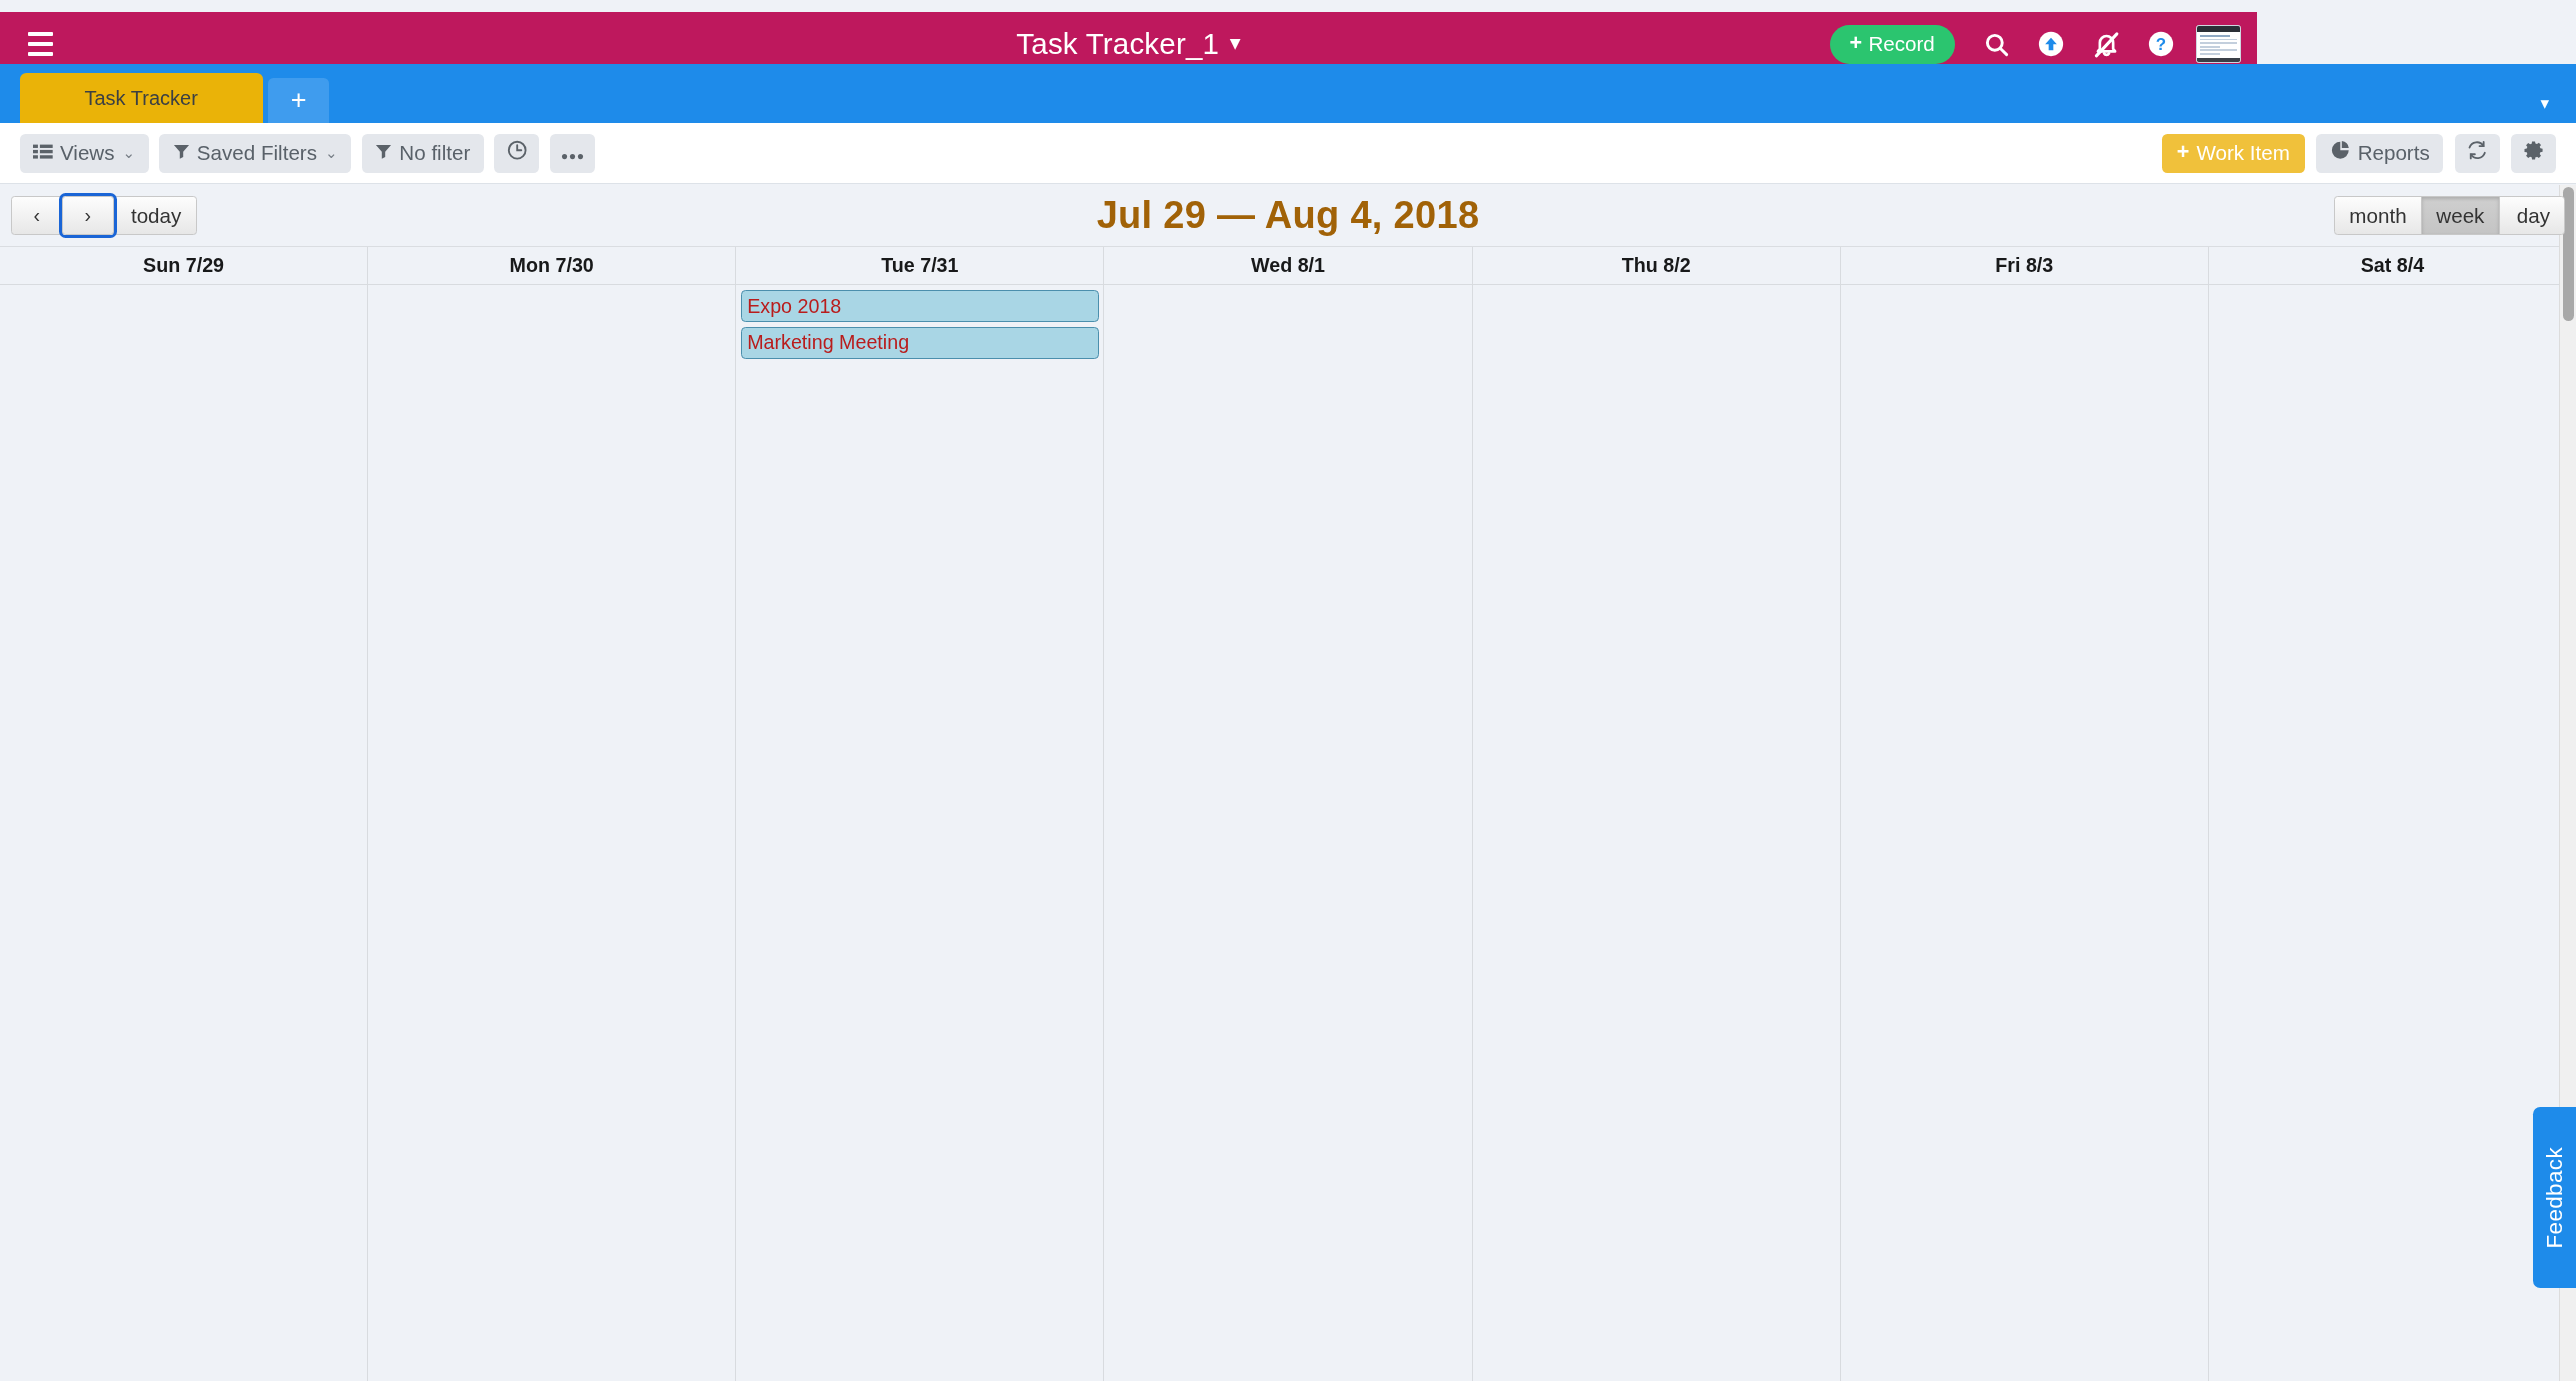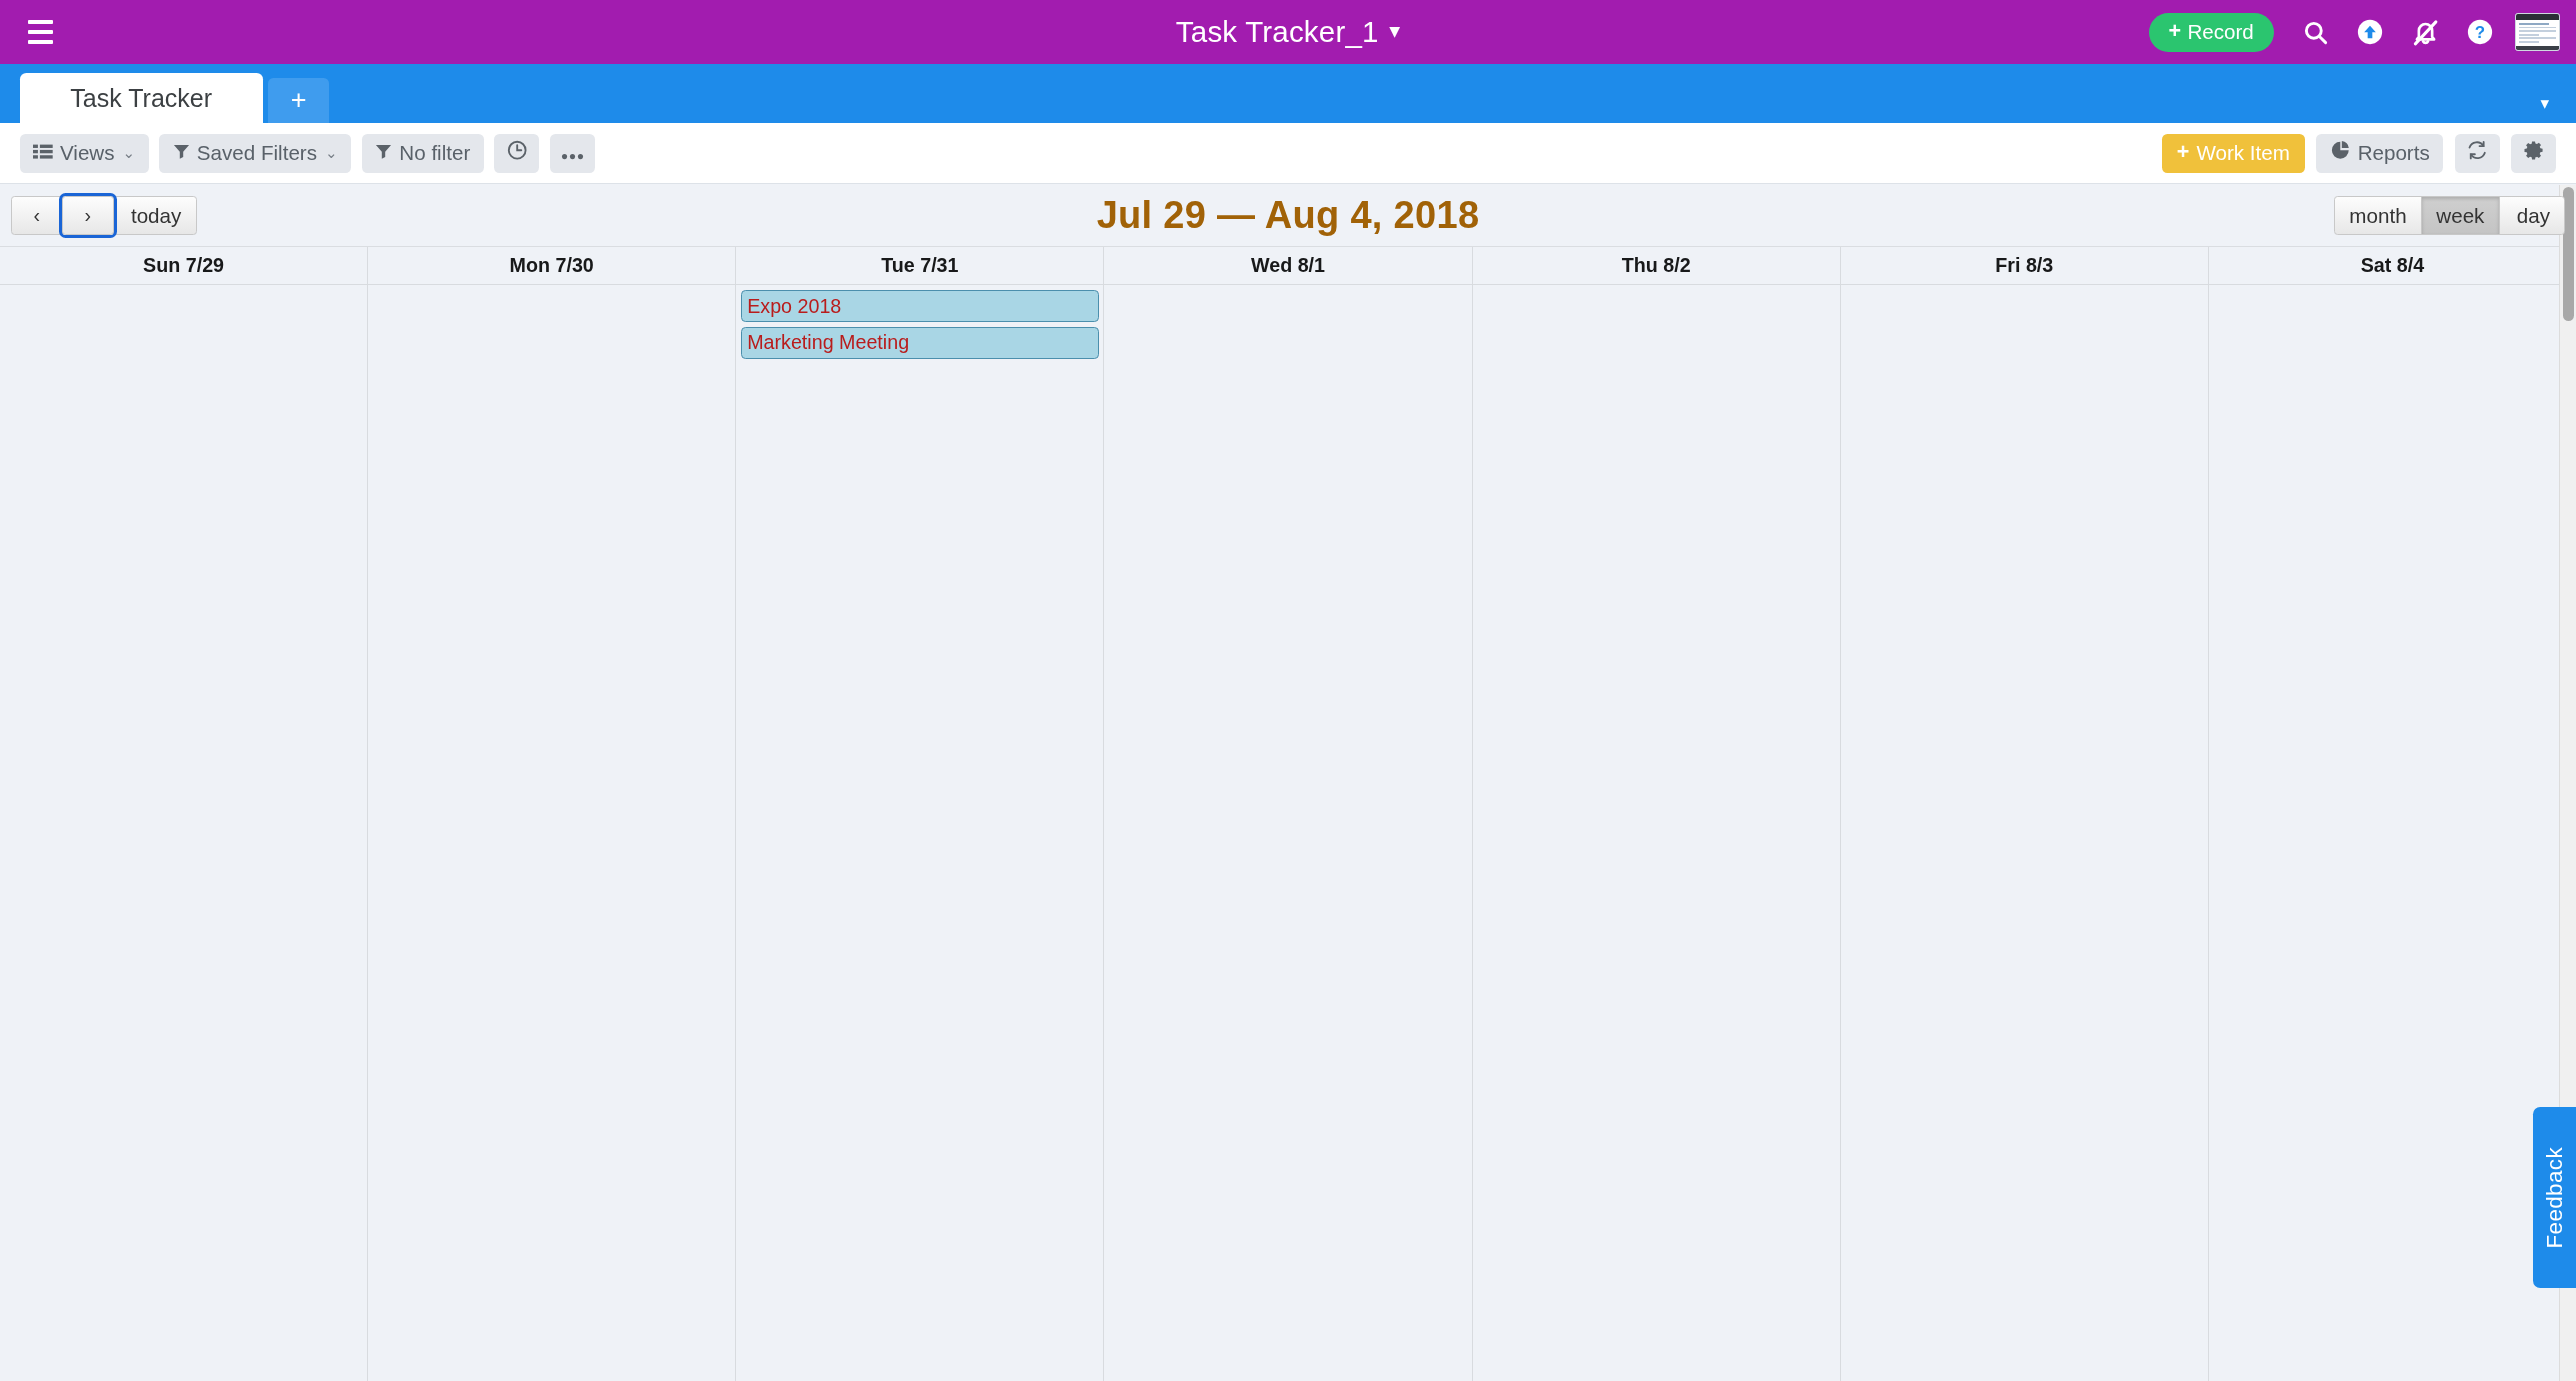--- a/index.html
+++ b/index.html
@@ -6,23 +6,23 @@
   * { box-sizing: border-box; margin: 0; padding: 0; }
   html, body {
     width: 2576px; height: 1381px;
     overflow: hidden;
     font-family: "Liberation Sans", "DejaVu Sans", sans-serif;
     background: #eff2f7;
   }
 
   
   .topbar {
-    position: absolute; top: 0; left: 0;
-    width: 2576px; height: 64px;
-    background: #a21caf;
+    position: absolute; top: 12px; left: 0;
+    width: 2257px; height: 64px;
+    background: #be185d;
     display: flex; align-items: center;
   }
   .hamburger {
     margin-left: 19.7px;
     width: 41px; height: 38px;
     display: flex; flex-direction: column; justify-content: center;
     align-items: center; gap: 5.4px; cursor: pointer;
   }
   .hamburger span {
     display: block; width: 25px; height: 4.5px;
@@ -79,25 +79,25 @@
 
   
   .tabstrip {
     position: absolute; top: 64px; left: 0;
     width: 2576px; height: 59px;
     background: #1e8bea;
     display: flex; align-items: flex-end;
     padding-left: 19.7px;
   }
   .tab {
-    background: #ffffff;
+    background: #eab308;
     height: 50px; min-width: 243px;
     border-radius: 6.3px 6.3px 0 0;
     display: flex; align-items: center; justify-content: center;
-    font-size: 25px; color: #3c4043; cursor: pointer;
+    font-size: 20px; color: #3c4043; cursor: pointer;
     padding: 0 25px;
   }
   .tab-add {
     width: 61px; height: 45px; margin-left: 5.4px;
     background: #3f9cee; border-radius: 5.4px 5.4px 0 0;
     display: flex; align-items: center; justify-content: center;
     color: #ffffff; font-size: 27px; cursor: pointer;
   }
   .tab-caret {
     position: absolute; right: 27px; bottom: 10.7px;

